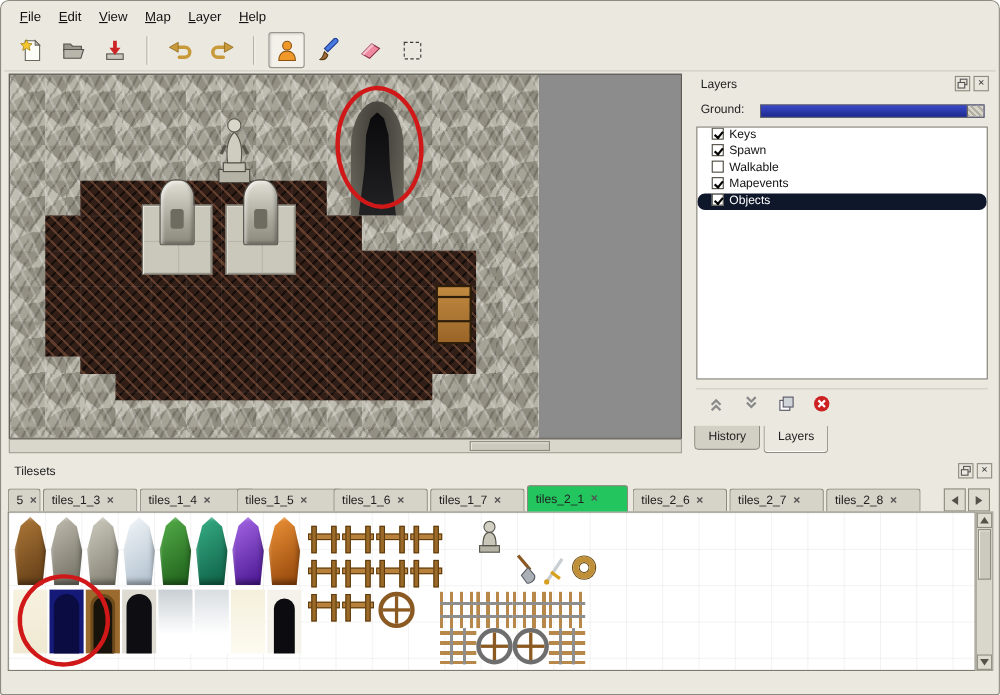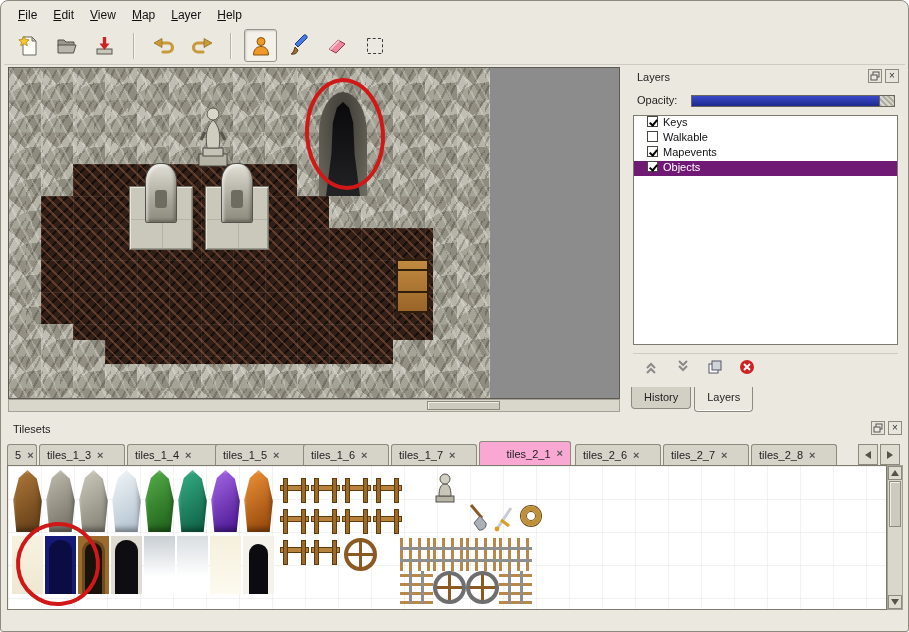--- a/index.html
+++ b/index.html
@@ -67,34 +67,34 @@
   .layers-panel{position:absolute;left:628px;top:66px;width:274px;height:345px;}
   .panel-title{position:absolute;left:0;top:0;right:0;height:20px;font-size:11px;color:#222;display:flex;align-items:center;padding-left:8px;}
   .ptn-btn{position:absolute;top:2px;width:14px;height:14px;border:1px solid #8e8a7e;background:#e8e5dc;display:flex;align-items:center;justify-content:center;font-size:10px;line-height:1;color:#333;padding:0;}
   .opacity-label{position:absolute;left:8px;top:27px;font-size:11px;color:#222;}
   .slider{position:absolute;left:62px;right:8px;top:28px;height:12px;border:1px solid #6a665c;background:#2734a6;}
   .slider .fill{position:absolute;left:0;top:0;bottom:0;right:15px;background:linear-gradient(180deg,#3a49c8,#1d2a8e);}
   .slider .handle{position:absolute;right:0;top:0;bottom:0;width:15px;background:#d8d5ca;border-left:1px solid #6a665c;
     background-image:repeating-linear-gradient(45deg,#b2aea2 0 2px,transparent 2px 4px);}
   .layer-list{position:absolute;left:4px;top:48px;right:5px;height:230px;background:#fff;border:1px solid #7e7a6e;font-size:11px;overflow:hidden;}
   .layer-row{position:relative;height:15px;display:flex;gap:5px;padding-left:13px;color:#111;}
-  .layer-row.selected{background:#701a75;color:#fff;}
+  .layer-row.selected{background:#0f172a;color:#fff;border-radius:7px;}
   .cb{width:11px;height:11px;background:#fff;border:1px solid #4a483e;position:relative;flex:0 0 auto;}
   .cb.on::after{content:"";position:absolute;left:2.5px;top:0.5px;width:3px;height:6px;border:solid #000;border-width:0 2px 2px 0;transform:rotate(40deg);}
   .layer-actions{position:absolute;left:4px;top:286px;right:5px;height:26px;border-top:1px solid #cfcbc0;display:flex;align-items:center;gap:8px;padding-left:6px;}
   .abtn{width:24px;height:22px;border:none;background:transparent;display:flex;align-items:center;justify-content:center;padding:0;}
   .bottom-tabs{position:absolute;left:2px;bottom:0;height:25px;display:flex;align-items:flex-start;gap:3px;}
   .btab{height:22px;padding:4px 12px;font-size:11px;color:#222;border:1px solid #8e8a7e;border-top:none;background:#d2cfc5;border-radius:0 0 4px 4px;}
   .btab.active{background:#ebe8e0;height:25px;box-shadow:inset 0 -1px 0 #fff;}
 
   
   .tilesets-panel{position:absolute;left:4px;top:418px;width:901px;height:194px;}
   .ts-tabbar{position:absolute;left:0;top:22px;right:0;height:24px;}
   .ts-tab{position:absolute;top:3px;height:21px;background:#d6d3c9;border:1px solid #8e8a7e;border-bottom:none;border-radius:3px 3px 0 0;font-size:11px;color:#222;display:flex;align-items:center;gap:6px;padding:0 7px;white-space:nowrap;overflow:hidden;}
-  .ts-tab.active{top:0;height:24px;background:#f9a8d4;z-index:2;justify-content:flex-end;}
+  .ts-tab.active{top:0;height:24px;background:#22c55e;z-index:2;}
   .tab-x{color:#555;font-weight:bold;font-size:11px;line-height:1;}
   .arrow-btn{position:absolute;top:3px;width:20px;height:21px;background:#dedbd1;border:1px solid #8e8a7e;display:flex;align-items:center;justify-content:center;padding:0;}
   .tile-area{position:absolute;left:2px;top:46px;right:19px;bottom:3px;background:#fff;border:1px solid #7e7a6e;
     background-image:linear-gradient(rgba(0,0,0,.05) 1px,transparent 1px),linear-gradient(90deg,rgba(0,0,0,.05) 1px,transparent 1px);background-size:33px 33px;}
   .rock{position:absolute;top:4px;width:31px;height:62px;clip-path:polygon(50% 0%,80% 14%,96% 50%,86% 100%,14% 100%,4% 48%,22% 13%);
     box-shadow:inset 2px 2px 3px rgba(255,255,255,.35), inset -3px -4px 5px rgba(0,0,0,.35);}
   .dtile{position:absolute;top:70px;width:31px;height:58px;}
   .arch{position:absolute;left:4px;right:4px;top:4px;bottom:0;background:#0c0c10;border-radius:12px 12px 0 0;}
   .fence{position:absolute;width:29px;height:29px;}
   .fence i{position:absolute;display:block;}
@@ -236,30 +236,34 @@
     <button class="ptn-btn" style="right:21px">
       <svg width="10" height="10">
           <rect x="3" y="1" width="6" height="5" fill="none" stroke="#555"></rect>
           <rect x="1" y="4" width="6" height="5" fill="#ece9e0" stroke="#555"></rect>
         </svg>
     </button>
     <button class="ptn-btn" style="right:4px">
         <span>×</span>
       </button>
 
-    <span class="opacity-label">Opacity:</span>
+    <span class="opacity-label">Ground:</span>
     <div class="slider">
       <div class="fill"></div>
       <div class="handle"></div>
     </div>
 
     <div class="layer-list">
       <div class="layer-row">
           <span class="cb on"></span>
           <span>Keys</span>
+        </div>
+      <div class="layer-row">
+          <span class="cb on"></span>
+          <span>Spawn</span>
         </div>
       <div class="layer-row">
           <span class="cb"></span>
           <span>Walkable</span>
         </div>
       <div class="layer-row">
           <span class="cb on"></span>
           <span>Mapevents</span>
         </div>
       <div class="layer-row selected">

